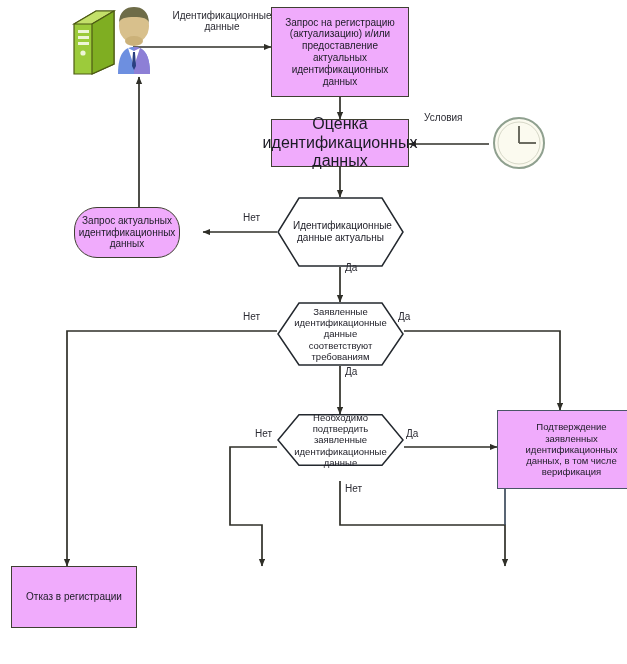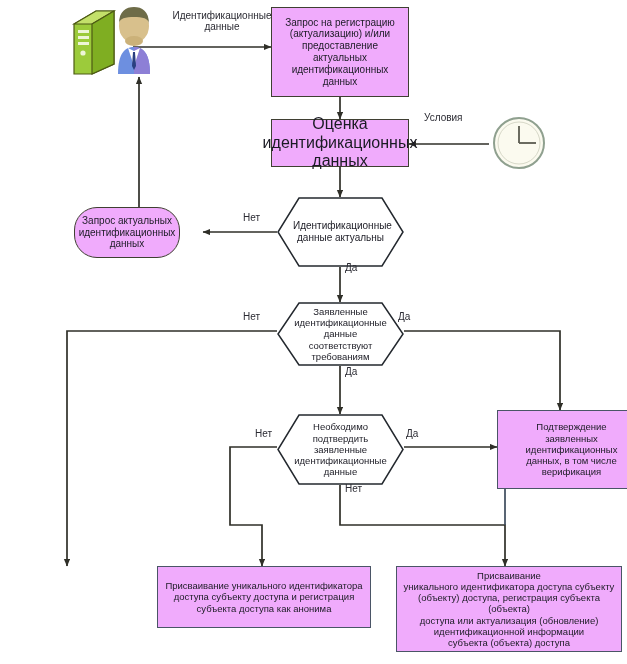--- a/index.html
+++ b/index.html
@@ -185,54 +185,44 @@
     <svg class="hexbg" viewBox="0 0 127 64" preserveAspectRatio="none">
       <polygon points="22,1 105,1 126,32 105,63 22,63 1,32" fill="#ffffff" stroke="#23282e" stroke-width="1.5" vector-effect="non-scaling-stroke"></polygon>
     </svg>
     <span class="hextext txt">Заявленные
 идентификационные
 данные
 соответствуют
 требованиям</span>
   </div>
 
-  <div class="node hex" style="left:277px; top:414px; width:127px; height:71px; font-size:9.5px;">
+  <div class="node hex" style="left:277px; top:414px; width:127px; height:52px; font-size:9.5px;">
     <svg class="hexbg" viewBox="0 0 127 68" preserveAspectRatio="none">
       <polygon points="22,1 105,1 126,34 105,67 22,67 1,34" fill="#ffffff" stroke="#23282e" stroke-width="1.5" vector-effect="non-scaling-stroke"></polygon>
     </svg>
     <span class="hextext txt">Необходимо
 подтвердить
 заявленные
 идентификационные
 данные</span>
   </div>
 
   <div class="node box bluish" style="left:497px; top:410px; width:149px; height:79px; font-size:9.5px;">
     <span class="txt">Подтверждение
 заявленных
 идентификационных
 данных, в том числе
 верификация</span>
   </div>
 
-
-  <div class="node box bluish" style="left:157px; top:566px; width:214px; height:62px; font-size:9.5px;">
-    <span class="txt">Присваивание уникального идентификатора
-доступа субъекту доступа и регистрация
-субъекта доступа как анонима</span>
-  </div>
-
-  <div class="node box bluish" style="left:396px; top:566px; width:226px; height:86px; font-size:9.5px;">
-    <span class="txt">Присваивание
-уникального идентификатора доступа субъекту
-(объекту) доступа, регистрация субъекта (объекта)
-доступа или актуализация (обновление)
-идентификационной информации
-субъекта (объекта) доступа</span>
-  </div>
+  <div class="node box" style="left:11px; top:566px; width:126px; height:62px; font-size:10px;">
+    <span class="txt">Отказ в регистрации</span>
+  </div>
+
+
 
   <div class="edge-label txt" style="left:163px; top:10px; width:118px; text-align:center; font-size:10px;">Идентификационные
 данные</div>
 
   <div class="edge-label" style="left:424px; top:112px; font-size:10px;">Условия</div>
 
   <div class="edge-label" style="left:243px; top:212px; font-size:10px;">Нет</div>
 
   <div class="edge-label" style="left:345px; top:262px; font-size:10px;">Да</div>
 

